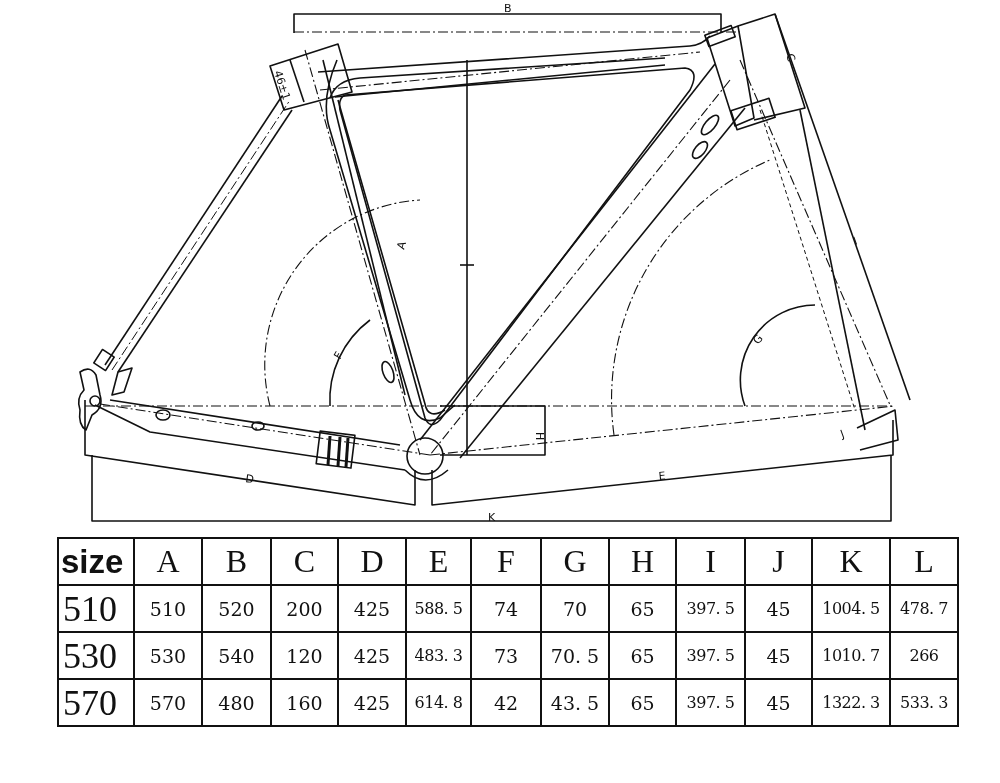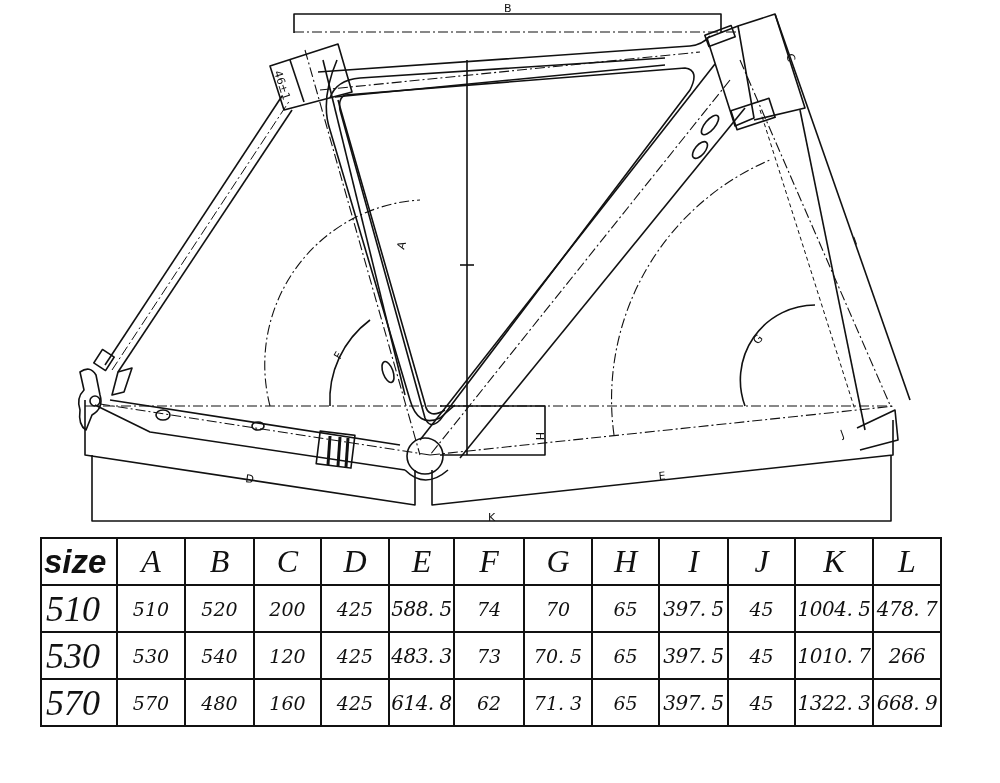--- a/index.html
+++ b/index.html
@@ -1,24 +1,24 @@
 <!DOCTYPE html>
 <html><head>
 <meta charset="utf-8">
 <style>
   html, body { margin:0; padding:0; background:#ffffff; }
   body { width:1000px; height:783px; position:relative; overflow:hidden; font-family:"DejaVu Serif", serif; }
   #drawing { position:absolute; left:0; top:0; width:1000px; height:530px; }
-  #spec-table { position:absolute; left:40px; top:537px; border-collapse:collapse; table-layout:fixed;font-style:italic; }
+  #spec-table { position:absolute; left:57px; top:537px; border-collapse:collapse; table-layout:fixed; }
   #spec-table td, #spec-table th { border:2px solid #111; padding:0; text-align:center; vertical-align:middle; color:#111; font-weight:normal; overflow:hidden; white-space:nowrap; }
   #spec-table th { height:45px; font-family:"Liberation Serif", serif; font-size:32px; }
   #spec-table th.size-head { font-family:"Liberation Sans", sans-serif; font-weight:bold; font-size:33px; text-align:left; padding-left:2px; }
   #spec-table td { height:45px; font-family:"DejaVu Serif", serif; font-size:19px; }
   #spec-table td.size-cell { font-family:"Liberation Serif", serif; font-size:36px; text-align:left; padding-left:4px; }
-  #spec-table td.tight { font-size:20px; letter-spacing:-0.5px; }
+  #spec-table td.tight { font-size:16px; letter-spacing:-0.5px; }
   .lbl { font-family:"DejaVu Sans", sans-serif; font-size:11px; fill:#111; }
 </style>
 </head>
 <body>
 
 <svg id="drawing" viewBox="0 0 1000 530" xmlns="http://www.w3.org/2000/svg">
   <g fill="none" stroke="#111" stroke-width="1.6" stroke-linejoin="round">
 
     <g>
       <polyline points="294,33 294,14 721,14 721,33"></polyline>
@@ -208,22 +208,22 @@
       <td class="tight">1010. 7</td>
       <td class="tight">266</td>
     </tr>
     <tr>
       <td class="size-cell">570</td>
       <td>570</td>
       <td>480</td>
       <td>160</td>
       <td>425</td>
       <td class="tight">614. 8</td>
-      <td>62</td>
-      <td>71. 3</td>
+      <td>42</td>
+      <td>43. 5</td>
       <td>65</td>
       <td class="tight">397. 5</td>
       <td>45</td>
       <td class="tight">1322. 3</td>
-      <td class="tight">668. 9</td>
+      <td class="tight">533. 3</td>
     </tr>
   </tbody>
 </table>
 
 </body></html>

